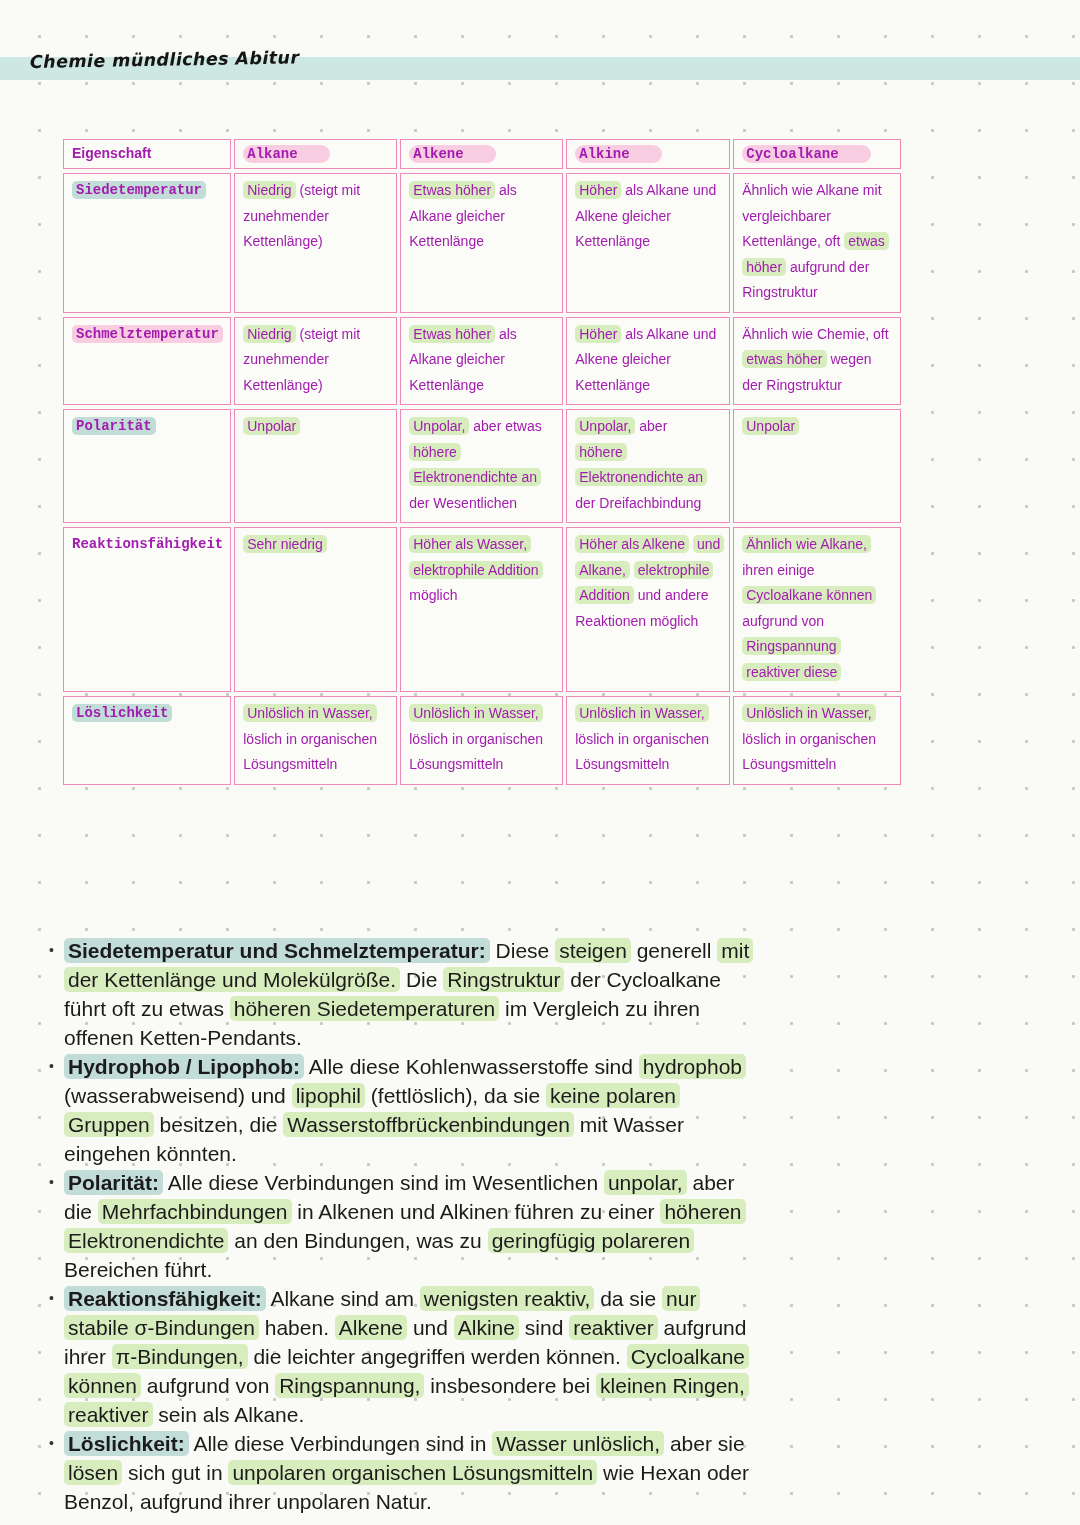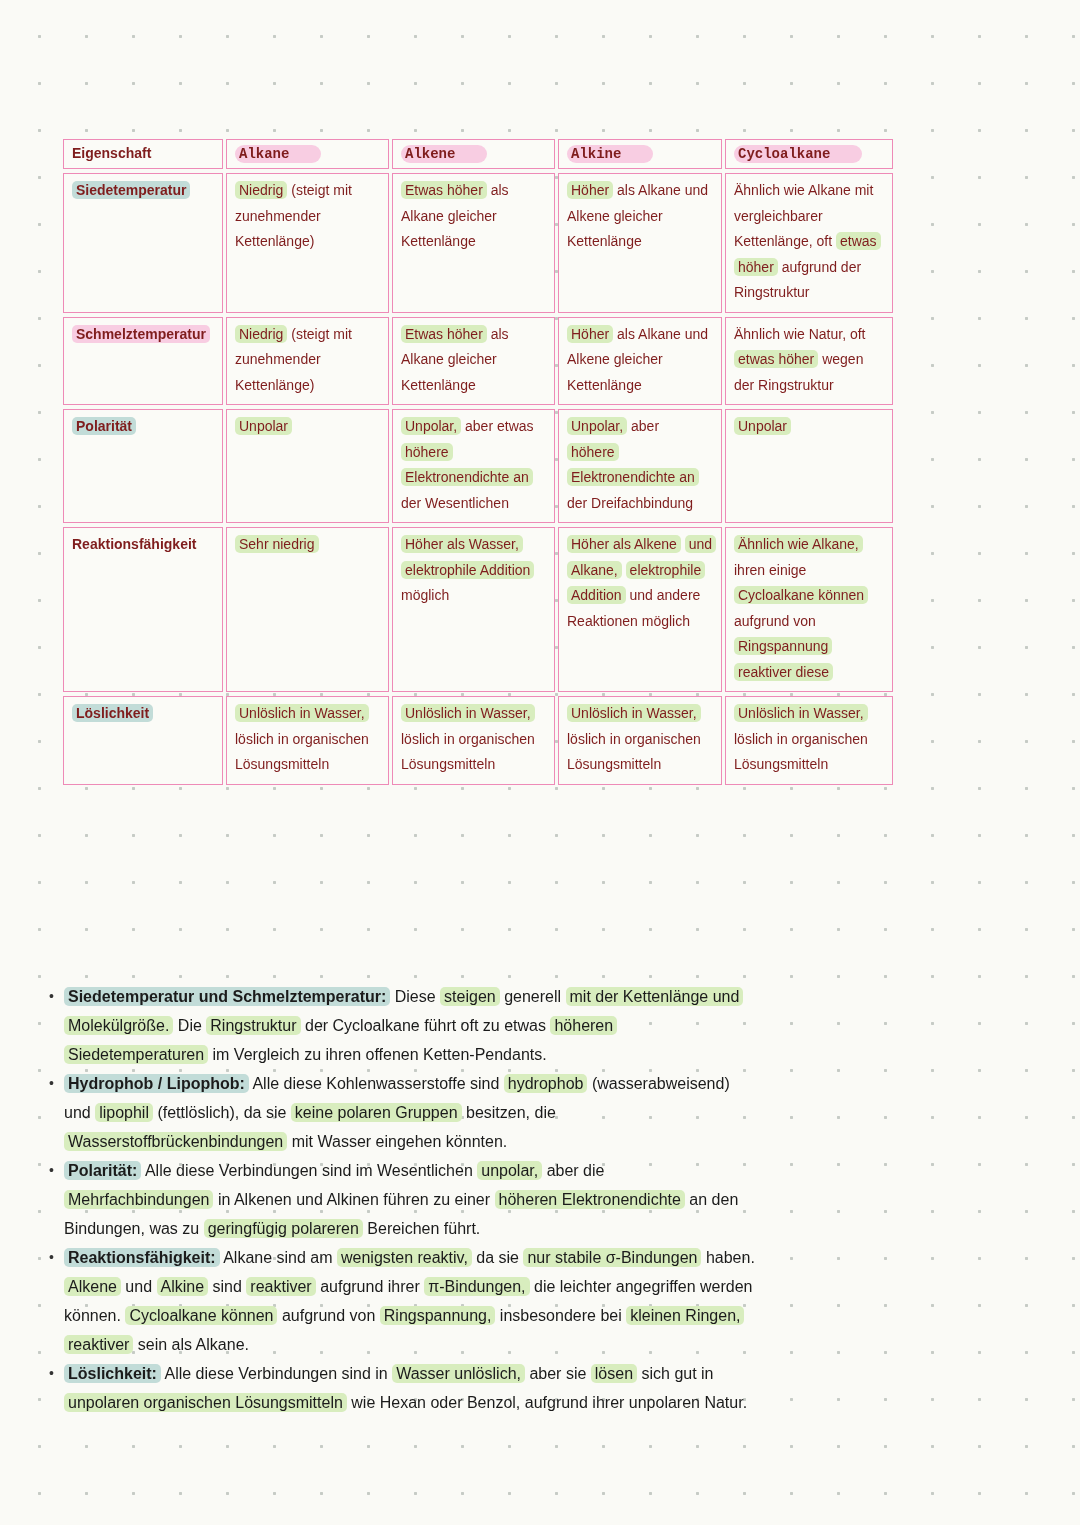--- a/index.html
+++ b/index.html
@@ -24,49 +24,52 @@
   }
 
   
   table.props {
     position:absolute; left:60px; top:135px;
     border-collapse:separate; border-spacing:3px 4px; table-layout:fixed;
   }
   .props th, .props td {
     border:1.5px solid #ee8ab7; background:#fbfbf7;
     padding:4px 7px 6px 8px; vertical-align:top; text-align:left;
-    font-size:14px; line-height:25.5px; color:#7f1d1d;
+    font-size:14px; line-height:25.5px; color:#a21caf;
   }
   .props th { font-weight:700; padding-top:2px; padding-bottom:3px; line-height:22px; }
-  .props td.label { font-weight:700; }
+  .props td.label { font-weight:700;font-family:Liberation Mono, monospace; }
 
   
   .hl {
     border-radius:5px; padding:1px 4px;
     box-decoration-break:clone; -webkit-box-decoration-break:clone;
   }
   .hl-green { background:#d8edbe; }
   .hl-teal  { background:#c2dcd8; }
   .hl-pink  { background:#f8cde2; }
   .pill { border-radius:10px; padding-right:32px;font-family:Liberation Mono, monospace; }
   .b { font-weight:700; }
 
   
   ul.notes {
-    position:absolute; left:49px; top:982px; width:706px;
-    list-style:none; font-size:16px; line-height:29px; color:#1b1b1b;
+    position:absolute; left:49px; top:936px; width:706px;
+    list-style:none; font-size:21px; line-height:29px; color:#1b1b1b;
   }
   ul.notes li { position:relative; padding-left:15px; }
   ul.notes li::before { content:"•"; position:absolute; left:0; top:0; font-size:14px; color:#333; }
 </style>
 </head>
 <body>
 
 <div class="page">
 
+  <div class="band">
+    <span class="title">Chemie mündliches Abitur</span>
+  </div>
 
   <table class="props">
     <colgroup>
       <col style="width:160px">
         <col style="width:163px">
         <col style="width:163px">
         <col style="width:164px">
         <col style="width:168px">
     </colgroup>
     <thead>
@@ -84,21 +87,21 @@
           <td><span class="hl hl-green">Niedrig</span><span> (steigt mit zunehmender Kettenlänge)</span></td>
           <td><span class="hl hl-green">Etwas höher</span><span> als Alkane gleicher Kettenlänge</span></td>
           <td><span class="hl hl-green">Höher</span><span> als Alkane und Alkene gleicher Kettenlänge</span></td>
           <td><span>Ähnlich wie Alkane mit vergleichbarer Kettenlänge, oft </span><span class="hl hl-green">etwas höher</span><span> aufgrund der Ringstruktur</span></td>
         </tr>
         <tr>
           <td class="label"><span class="hl hl-pink b">Schmelztemperatur</span></td>
           <td><span class="hl hl-green">Niedrig</span><span> (steigt mit zunehmender Kettenlänge)</span></td>
           <td><span class="hl hl-green">Etwas höher</span><span> als Alkane gleicher Kettenlänge</span></td>
           <td><span class="hl hl-green">Höher</span><span> als Alkane und Alkene gleicher Kettenlänge</span></td>
-          <td><span>Ähnlich wie Natur, oft </span><span class="hl hl-green">etwas höher</span><span> wegen der Ringstruktur</span></td>
+          <td><span>Ähnlich wie Chemie, oft </span><span class="hl hl-green">etwas höher</span><span> wegen der Ringstruktur</span></td>
         </tr>
         <tr>
           <td class="label"><span class="hl hl-teal b">Polarität</span></td>
           <td><span class="hl hl-green">Unpolar</span></td>
           <td><span class="hl hl-green">Unpolar,</span><span> aber etwas </span><span class="hl hl-green">höhere</span><span> </span><span class="hl hl-green">Elektronendichte an</span><span> der Wesentlichen</span></td>
           <td><span class="hl hl-green">Unpolar,</span><span> aber </span><span class="hl hl-green">höhere</span><span> </span><span class="hl hl-green">Elektronendichte an</span><span> der Dreifachbindung</span></td>
           <td><span class="hl hl-green">Unpolar</span></td>
         </tr>
         <tr>
           <td class="label"><span class="b">Reaktionsfähigkeit</span></td>

